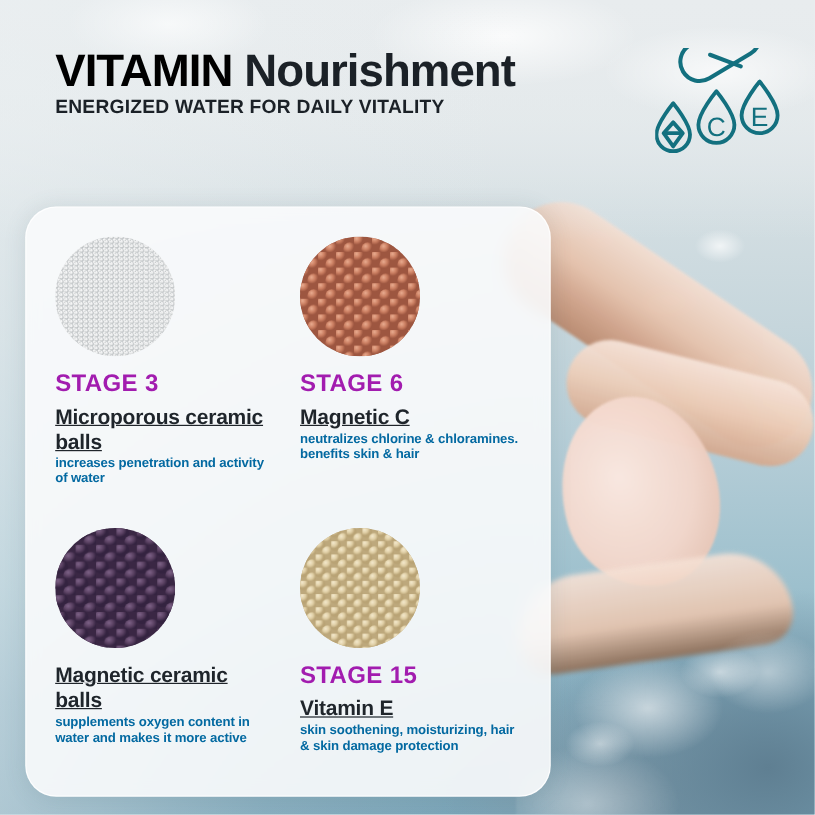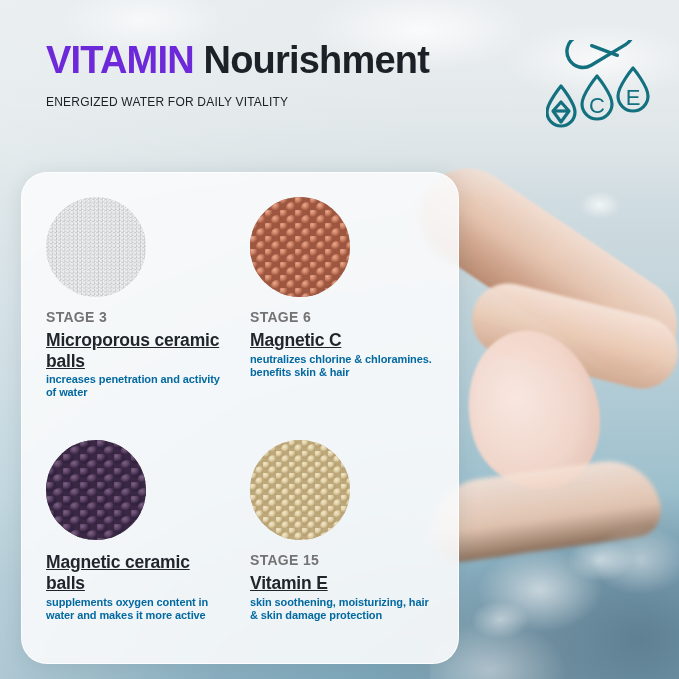--- a/index.html
+++ b/index.html
@@ -124,25 +124,24 @@
     left: 46px; top: 40px;
     width: 500px;
   }
   .title {
     font-size: 38px;
     font-weight: 700;
     line-height: 1.08;
     letter-spacing: -.8px;
     color: #1b2127;
   }
-  .title .accent { color: #6d28d9; margin-top: 28px; }
+  .title .accent { color: #000000; margin-top: 28px; }
   .subtitle {
-    margin-top: 14px;
-    font-size: 12px;
-    font-weight: 400;
+    font-size: 16px;
+    font-weight: 700;
     letter-spacing: .2px;
     color: #1b2127;
   }
 
   
   .icon-cluster {
     position: absolute;
     left: 546px; top: 40px;
     width: 112px; height: 105px;
   }
@@ -173,24 +172,24 @@
   .bead-circle {
     width: 100px; height: 100px;
     border-radius: 50%;
     overflow: hidden;
     position: relative;
     margin-bottom: 12px;
   }
   .bead-circle .beads { position: absolute; inset: 0; }
 
   .s-label {
-    font-size: 14px;
+    font-size: 20px;
     font-weight: 700;
     letter-spacing: .3px;
-    color: #737373;
+    color: #a21caf;
     margin-bottom: 5px;
   }
   .s-name {
     font-size: 17.5px;
     font-weight: 700;
     line-height: 1.18;
     letter-spacing: -.2px;
     color: #1f252b;
     margin-bottom: 2px;
     text-decoration: underline;

